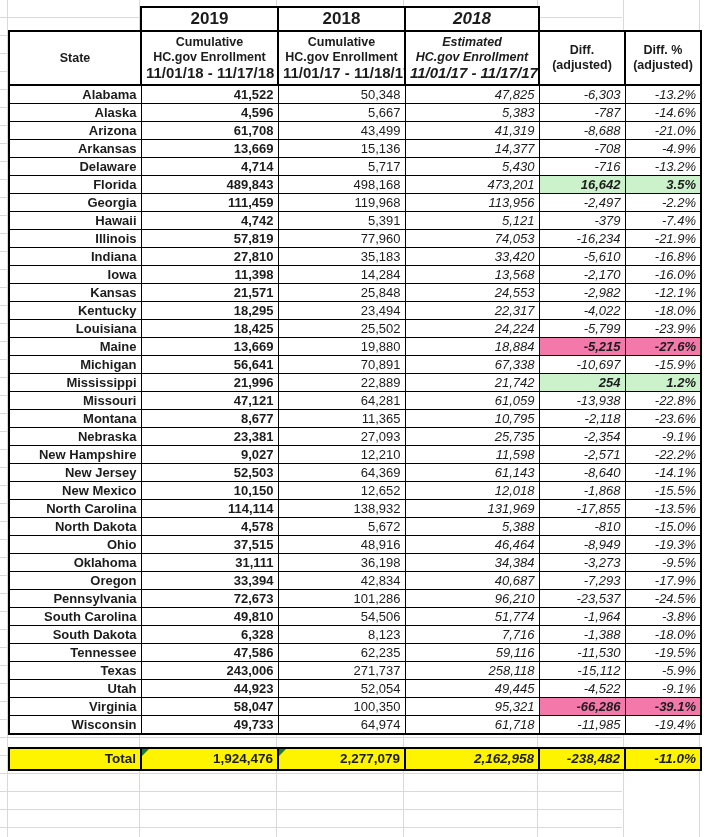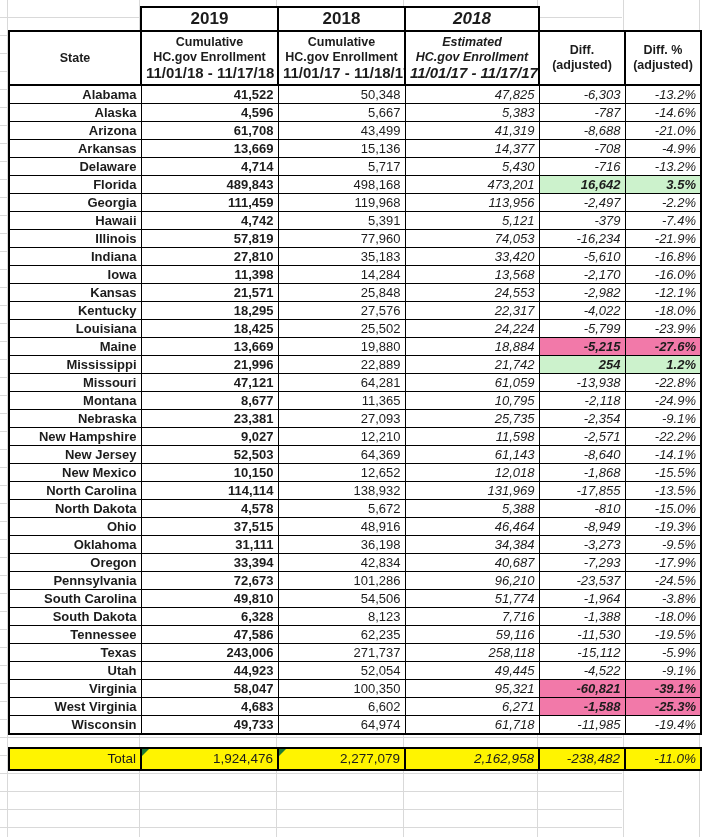--- a/index.html
+++ b/index.html
@@ -59,21 +59,21 @@
   td.c-2018  { font-weight:normal; }
   td.c-est, td.c-diff, td.c-pct { font-style:italic; }
   td.hl-green { background:var(--highlight-green, #ccf2cc); font-weight:bold; }
   td.hl-pink  { background:var(--highlight-pink,  #f279a9); font-weight:bold; }
 
   
   tr.gap td { border:none; background:transparent; height:12px; }
   tr.total td {
     border:2px solid #000; background:var(--total-yellow, #fff400);
     height:20px; line-height:20px; font-size:13.5px;
-    font-weight:normal; text-align:right; position:relative;
+    font-weight:bold; text-align:right; position:relative;
   }
   tr.total td.t-est, tr.total td.t-diff, tr.total td.t-pct { font-style:italic; }
   .corner-tri {
     position:absolute; top:0; left:0; width:0; height:0;
     border-top:7px solid var(--comment-indicator-green, #1e7b34);
     border-right:7px solid transparent;
   }
 </style>
 </head>
 <body>
@@ -228,21 +228,21 @@
       <td class="c-state">Kansas</td>
       <td class="c-2019">21,571</td>
       <td class="c-2018">25,848</td>
       <td class="c-est">24,553</td>
       <td class="c-diff">-2,982</td>
       <td class="c-pct">-12.1%</td>
     </tr>
         <tr>
       <td class="c-state">Kentucky</td>
       <td class="c-2019">18,295</td>
-      <td class="c-2018">27,576</td>
+      <td class="c-2018">23,494</td>
       <td class="c-est">22,317</td>
       <td class="c-diff">-4,022</td>
       <td class="c-pct">-18.0%</td>
     </tr>
         <tr>
       <td class="c-state">Louisiana</td>
       <td class="c-2019">18,425</td>
       <td class="c-2018">25,502</td>
       <td class="c-est">24,224</td>
       <td class="c-diff">-5,799</td>
@@ -250,20 +250,28 @@
     </tr>
         <tr>
       <td class="c-state">Maine</td>
       <td class="c-2019">13,669</td>
       <td class="c-2018">19,880</td>
       <td class="c-est">18,884</td>
       <td class="c-diff hl-pink">-5,215</td>
       <td class="c-pct hl-pink">-27.6%</td>
     </tr>
         <tr>
+      <td class="c-state">Michigan</td>
+      <td class="c-2019">56,641</td>
+      <td class="c-2018">70,891</td>
+      <td class="c-est">67,338</td>
+      <td class="c-diff">-10,697</td>
+      <td class="c-pct">-15.9%</td>
+    </tr>
+        <tr>
       <td class="c-state">Mississippi</td>
       <td class="c-2019">21,996</td>
       <td class="c-2018">22,889</td>
       <td class="c-est">21,742</td>
       <td class="c-diff hl-green">254</td>
       <td class="c-pct hl-green">1.2%</td>
     </tr>
         <tr>
       <td class="c-state">Missouri</td>
       <td class="c-2019">47,121</td>
@@ -271,21 +279,21 @@
       <td class="c-est">61,059</td>
       <td class="c-diff">-13,938</td>
       <td class="c-pct">-22.8%</td>
     </tr>
         <tr>
       <td class="c-state">Montana</td>
       <td class="c-2019">8,677</td>
       <td class="c-2018">11,365</td>
       <td class="c-est">10,795</td>
       <td class="c-diff">-2,118</td>
-      <td class="c-pct">-24.9%</td>
+      <td class="c-pct">-23.6%</td>
     </tr>
         <tr>
       <td class="c-state">Nebraska</td>
       <td class="c-2019">23,381</td>
       <td class="c-2018">27,093</td>
       <td class="c-est">25,735</td>
       <td class="c-diff">-2,354</td>
       <td class="c-pct">-9.1%</td>
     </tr>
         <tr>
@@ -398,30 +406,22 @@
       <td class="c-2018">52,054</td>
       <td class="c-est">49,445</td>
       <td class="c-diff">-4,522</td>
       <td class="c-pct">-9.1%</td>
     </tr>
         <tr>
       <td class="c-state">Virginia</td>
       <td class="c-2019">58,047</td>
       <td class="c-2018">100,350</td>
       <td class="c-est">95,321</td>
-      <td class="c-diff hl-pink">-60,821</td>
+      <td class="c-diff hl-pink">-66,286</td>
       <td class="c-pct hl-pink">-39.1%</td>
-    </tr>
-        <tr>
-      <td class="c-state">West Virginia</td>
-      <td class="c-2019">4,683</td>
-      <td class="c-2018">6,602</td>
-      <td class="c-est">6,271</td>
-      <td class="c-diff hl-pink">-1,588</td>
-      <td class="c-pct hl-pink">-25.3%</td>
     </tr>
         <tr>
       <td class="c-state">Wisconsin</td>
       <td class="c-2019">49,733</td>
       <td class="c-2018">64,974</td>
       <td class="c-est">61,718</td>
       <td class="c-diff">-11,985</td>
       <td class="c-pct">-19.4%</td>
     </tr>
       </tbody>

